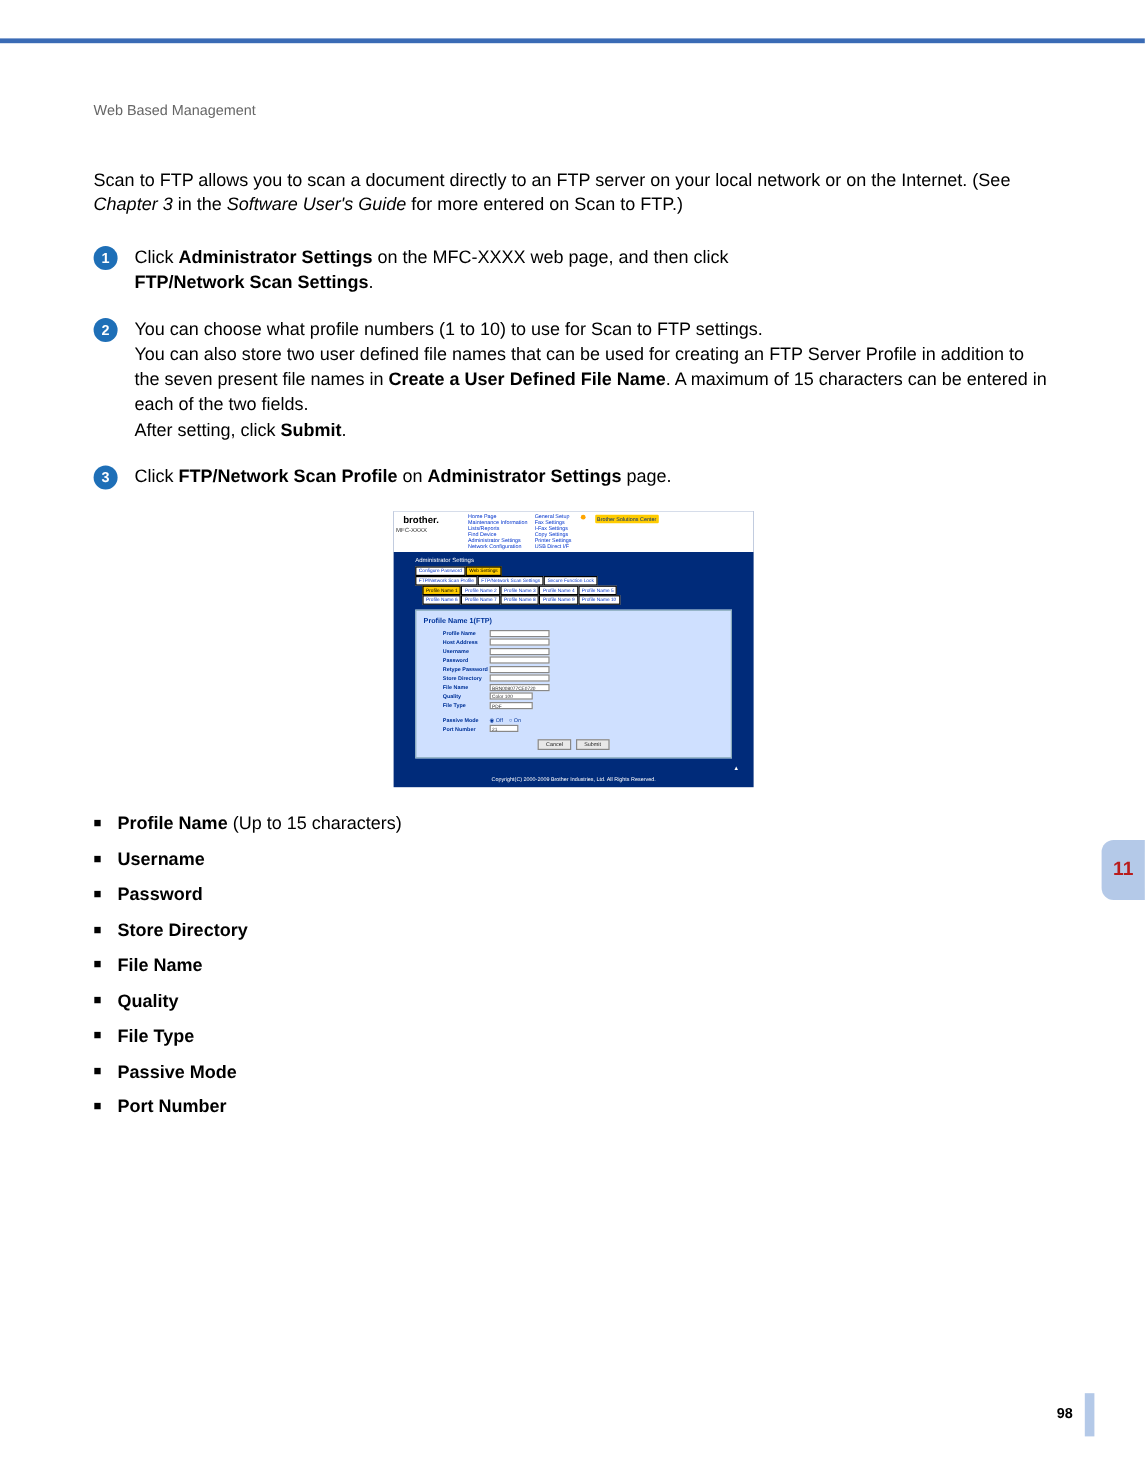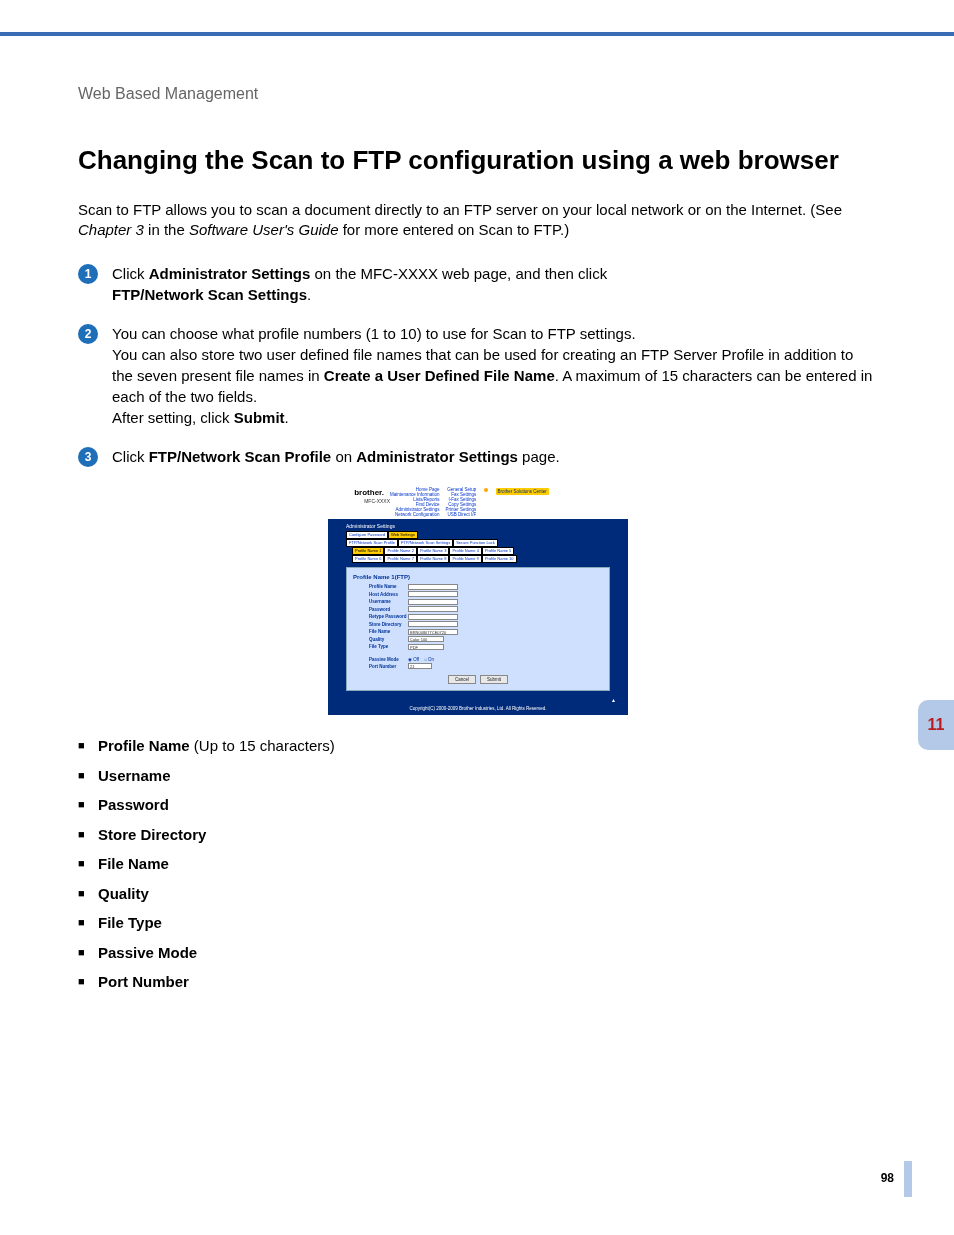--- a/index.html
+++ b/index.html
@@ -19,21 +19,21 @@
     height: 4px;
     background: #3a6bb5;
   }
   .content {
     position: absolute;
     top: 85px;
     left: 78px;
     width: 800px;
   }
   .breadcrumb {
-    font-size: 16px;
+    font-size: 12px;
     color: #666;
     margin-bottom: 42px;
   }
   h1 {
     font-size: 26px;
     font-weight: bold;
     margin-bottom: 24px;
   }
   .intro {
     font-size: 15px;
@@ -67,21 +67,20 @@
     width: 300px;
     margin: 8px auto 20px auto;
     background: #002b7a;
     font-size: 4.5px;
     color: #fff;
   }
   .ss-header {
     background: #fff;
     display: flex;
     padding: 2px;
-    text-align: right;
   }
   .ss-logo {
     color: #000;
     font-weight: bold;
     font-size: 8px;
     padding: 1px 6px;
     width: 60px;
   }
   .ss-model { font-size: 5px; color: #333; }
   .ss-nav {
@@ -221,21 +220,20 @@
   }
 </style>
 </head>
 <body>
 
 <div class="top-bar"></div>
 
 <div class="content">
   <div class="breadcrumb">Web Based Management</div>
 
-  <h1>Changing the Scan to FTP configuration using a web browser</h1>
 
   <p class="intro">
     <span>Scan to FTP allows you to scan a document directly to an FTP server on your local network or on the Internet. (See </span><i>Chapter 3</i><span> in the </span><i>Software User's Guide</i><span> for more entered on Scan to FTP.)</span>
   </p>
 
   <div class="step">
     <div class="step-num">1</div>
     <div class="step-text">
       <span>Click </span><b>Administrator Settings</b><span> on the MFC-XXXX web page, and then click </span><br><b>FTP/Network Scan Settings</b><span>.</span>
     </div>

